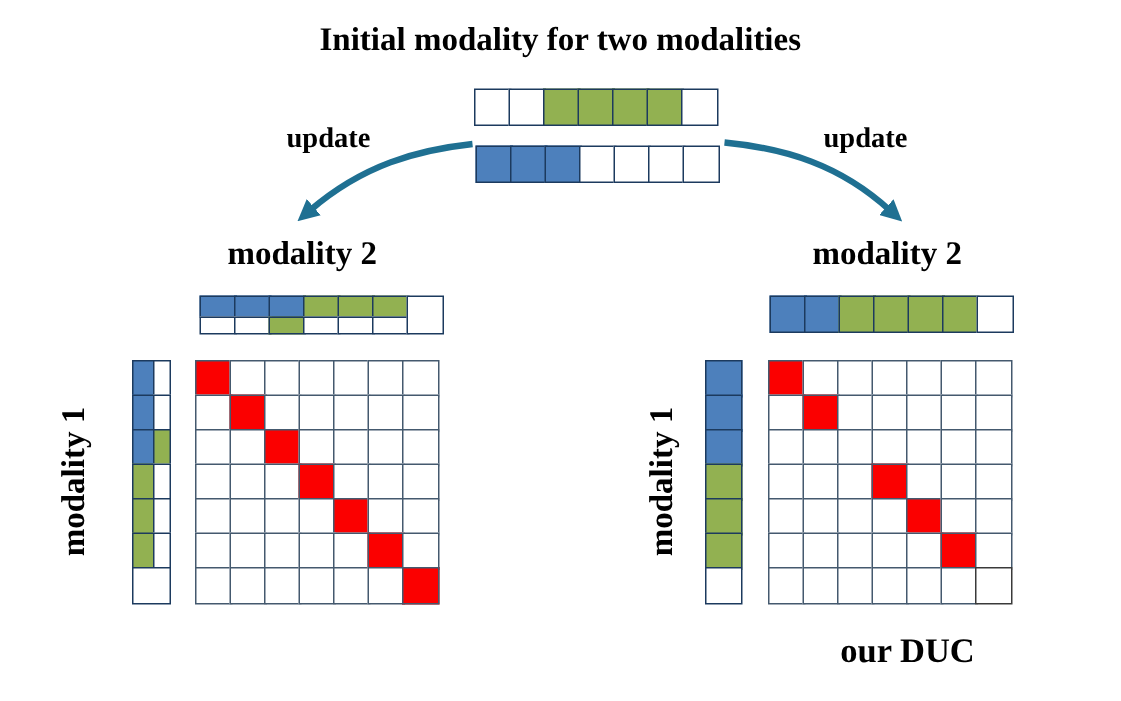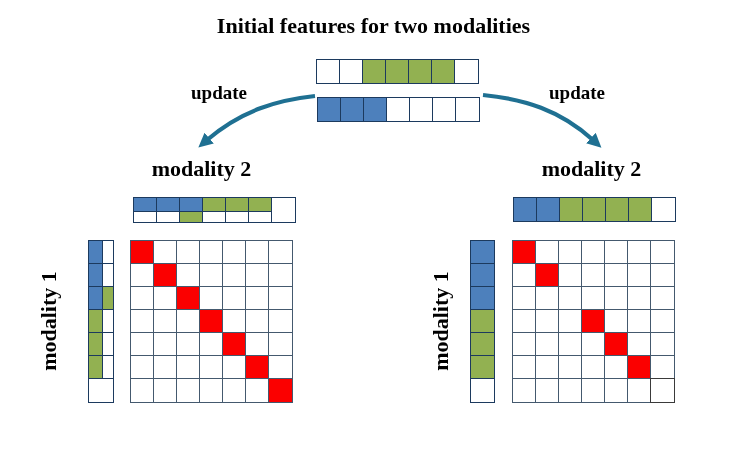--- a/index.html
+++ b/index.html
@@ -39,21 +39,21 @@
   <svg id="arrows" class="abs" width="747" height="467">
     <defs>
       <marker id="ah" viewBox="0 0 10 10" refX="2" refY="5" markerWidth="3.4" markerHeight="3.4" orient="auto-start-reverse">
         <path id="ahp" d="M0,0 L10,5 L0,10 z" fill="#1f7092"></path>
       </marker>
     </defs>
     <path class="arrow-path" d="M 315 96 C 278 100 242 110 207 140" fill="none" stroke-width="4.2" marker-end="url(#ah)" stroke="#1f7092"></path>
     <path class="arrow-path" d="M 483 95 C 524 99 560 110 593 140" fill="none" stroke-width="4.2" marker-end="url(#ah)" stroke="#1f7092"></path>
   </svg>
 
-  <div id="title" class="label">Initial features for two modalities</div>
+  <div id="title" class="label">Initial modality for two modalities</div>
 
   <div id="update-left" class="label">update</div>
   <div id="update-right" class="label">update</div>
 
   <div id="iv1" class="abs" style="width: 162.5px; height: 24.5px;">
       <div class="cell" style="left: 0px; top: 0px; width: 24.5px; height: 24.5px; background: rgb(255, 255, 255); border-color: rgb(28, 58, 94);"></div>
       <div class="cell" style="left: 23px; top: 0px; width: 24.5px; height: 24.5px; background: rgb(255, 255, 255); border-color: rgb(28, 58, 94);"></div>
       <div class="cell" style="left: 46px; top: 0px; width: 24.5px; height: 24.5px; background: rgb(146, 177, 81); border-color: rgb(28, 58, 94);"></div>
       <div class="cell" style="left: 69px; top: 0px; width: 24.5px; height: 24.5px; background: rgb(146, 177, 81); border-color: rgb(28, 58, 94);"></div>
       <div class="cell" style="left: 92px; top: 0px; width: 24.5px; height: 24.5px; background: rgb(146, 177, 81); border-color: rgb(28, 58, 94);"></div>
@@ -218,14 +218,15 @@
       <div class="cell" style="left: 115px; top: 115px; width: 24.5px; height: 24.5px; background: rgb(251, 0, 0); border-color: rgb(68, 89, 110);"></div>
       <div class="cell" style="left: 138px; top: 115px; width: 24.5px; height: 24.5px; background: rgb(255, 255, 255); border-color: rgb(68, 89, 110);"></div>
       <div class="cell" style="left: 0px; top: 138px; width: 24.5px; height: 24.5px; background: rgb(255, 255, 255); border-color: rgb(68, 89, 110);"></div>
       <div class="cell" style="left: 23px; top: 138px; width: 24.5px; height: 24.5px; background: rgb(255, 255, 255); border-color: rgb(68, 89, 110);"></div>
       <div class="cell" style="left: 46px; top: 138px; width: 24.5px; height: 24.5px; background: rgb(255, 255, 255); border-color: rgb(68, 89, 110);"></div>
       <div class="cell" style="left: 69px; top: 138px; width: 24.5px; height: 24.5px; background: rgb(255, 255, 255); border-color: rgb(68, 89, 110);"></div>
       <div class="cell" style="left: 92px; top: 138px; width: 24.5px; height: 24.5px; background: rgb(255, 255, 255); border-color: rgb(68, 89, 110);"></div>
       <div class="cell" style="left: 115px; top: 138px; width: 24.5px; height: 24.5px; background: rgb(255, 255, 255); border-color: rgb(68, 89, 110);"></div>
       <div class="cell" style="left: 138px; top: 138px; width: 24.5px; height: 24.5px; background: rgb(255, 255, 255); border-color: rgb(58, 58, 58);"></div>
     </div>
+  <div id="r-caption" class="label">our DUC</div>
 
 </div>
 
 </body></html>

